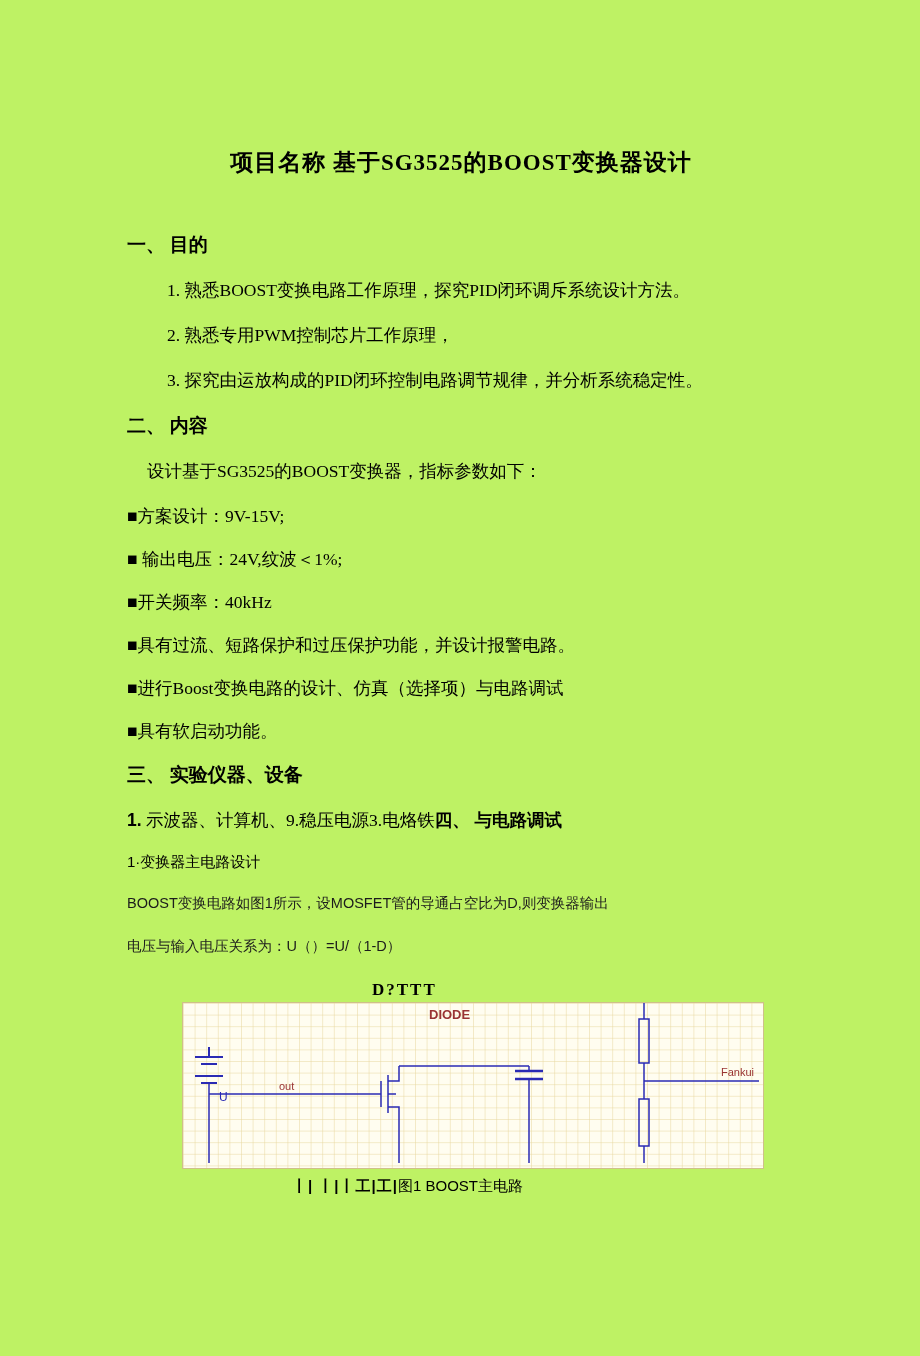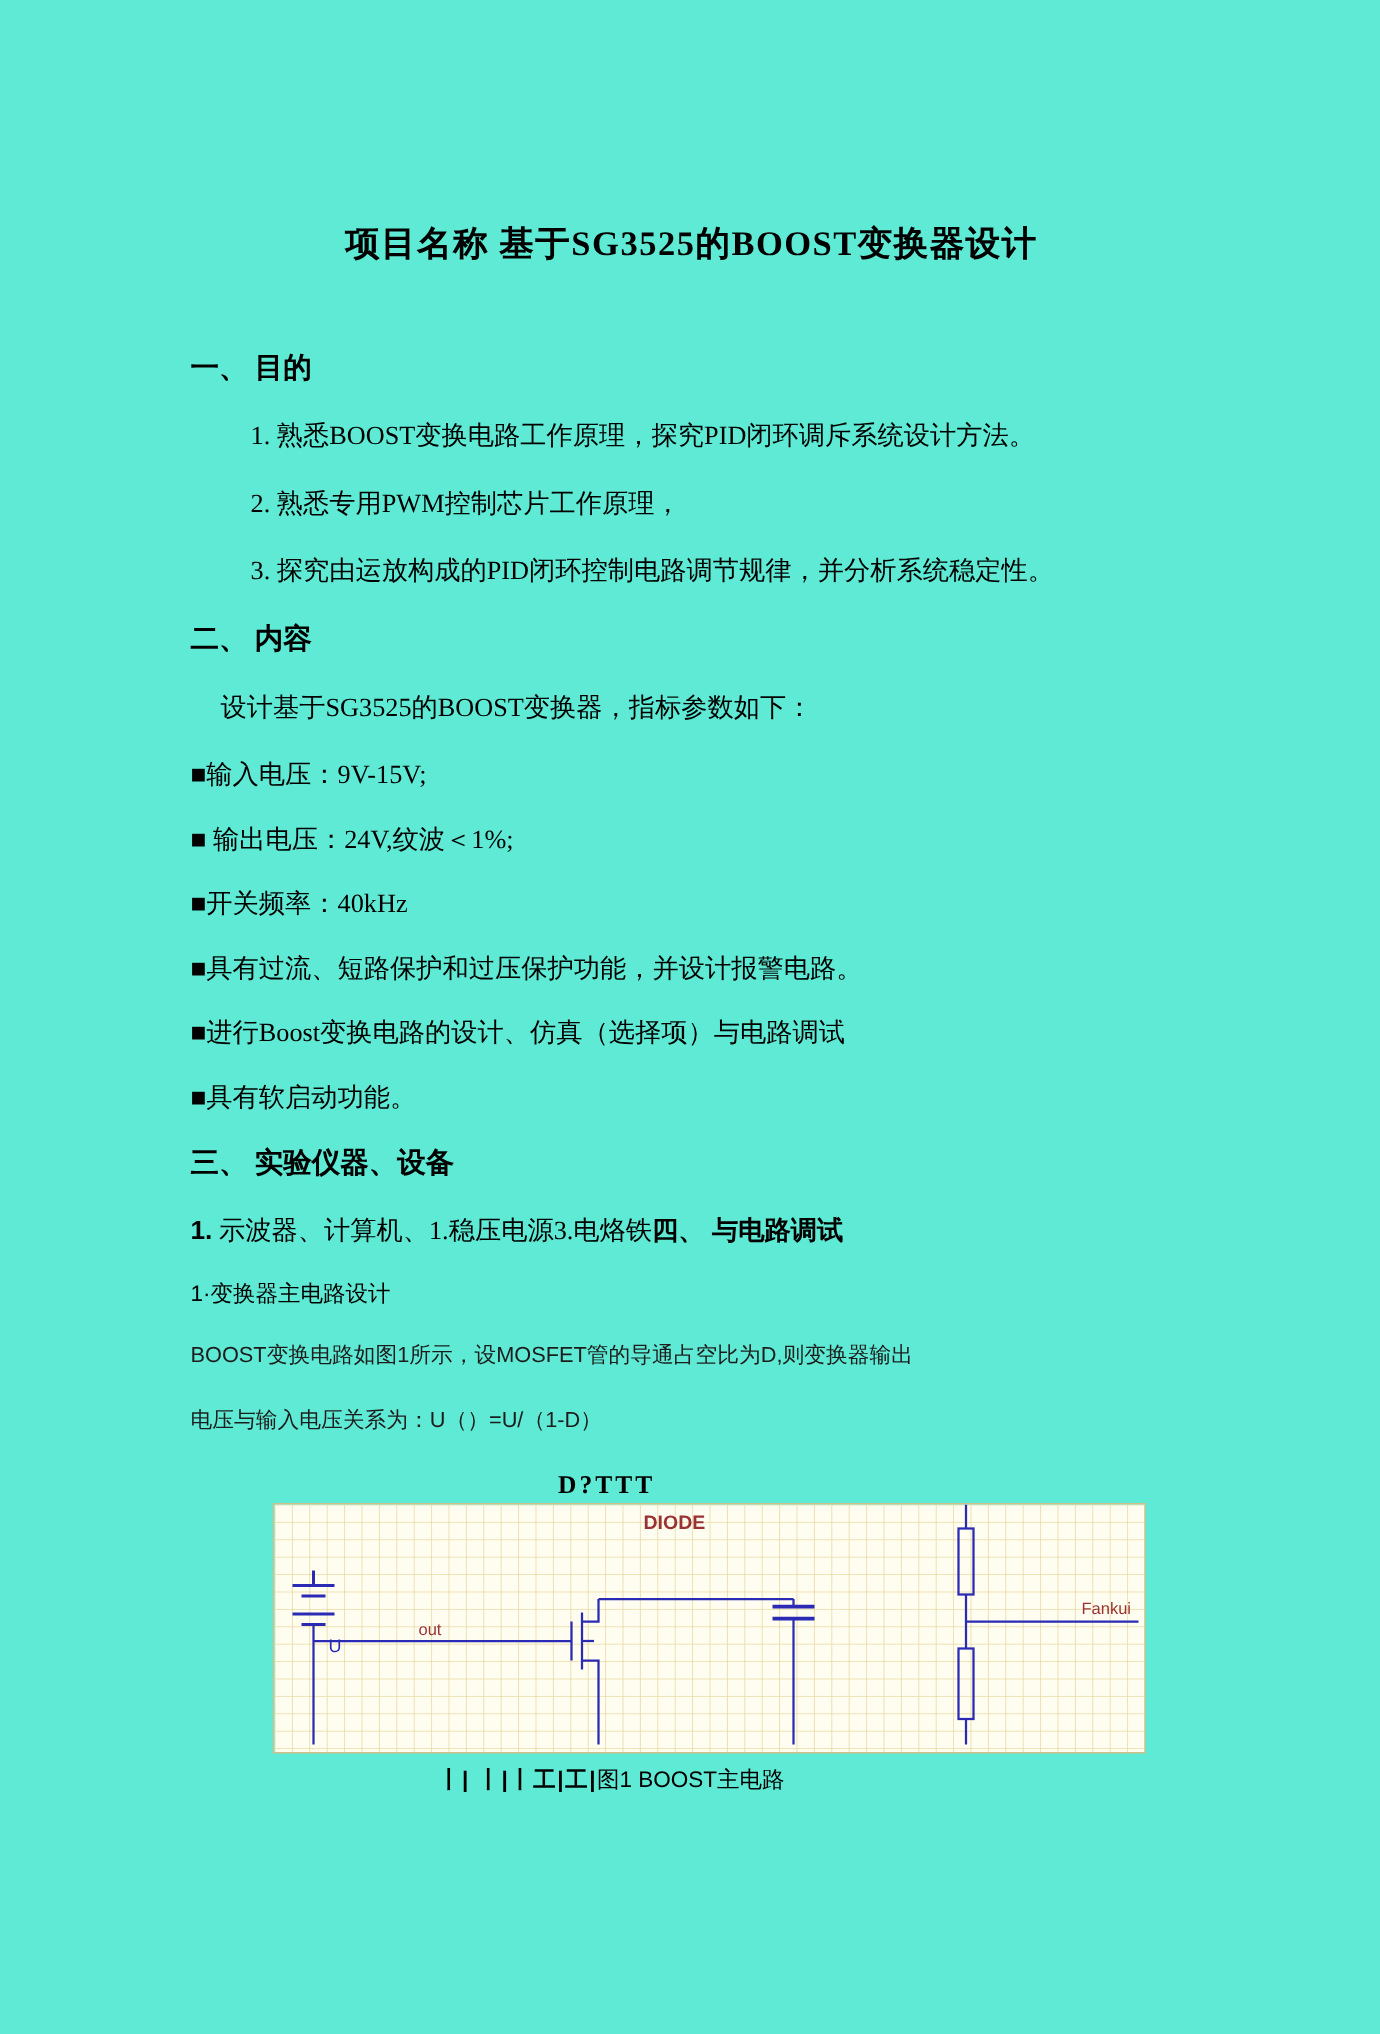--- a/index.html
+++ b/index.html
@@ -1,17 +1,17 @@
 <!DOCTYPE html>
 <html><head>
 <meta charset="utf-8">
 <style>
   html,body{margin:0;padding:0;}
   body{background:#ffffff;}
-  .page{width:920px;height:1356px;background:#5eead4;margin:0 auto;position:relative;overflow:hidden;
+  .page{width:920px;height:1356px;background:#bef264;margin:0 auto;position:relative;overflow:hidden;
         font-family:"Liberation Serif",serif;color:#000;}
   .content{padding:147px 125px 0 127px;}
 
   .doc-title{font-size:23px;font-weight:bold;text-align:center;margin:0 0 54px 0;letter-spacing:1px;}
 
   .h-sec{font-family:Liberation Serif, serif;font-size:19px;font-weight:bold;margin:0 0 20px 0;}
   .num-item{font-size:17.5px;margin:13px 0 21px 40px;}
   .intro{font-size:17.5px;margin:0 0 21px 20px;}
   .bullet{font-size:17.5px;margin:0 0 19px 0;}
   .mixed{font-size:17.5px;margin:2px 0 21px 0;}
@@ -34,30 +34,30 @@
 
     <div class="doc-title">项目名称 基于SG3525的BOOST变换器设计</div>
 
     <div class="h-sec">一、 目的</div>
     <p class="num-item">1. 熟悉BOOST变换电路工作原理，探究PID闭环调斥系统设计方法。</p>
     <p class="num-item">2. 熟悉专用PWM控制芯片工作原理，</p>
     <p class="num-item">3. 探究由运放构成的PID闭环控制电路调节规律，并分析系统稳定性。</p>
 
     <div class="h-sec">二、 内容</div>
     <p class="intro">设计基于SG3525的BOOST变换器，指标参数如下：</p>
-    <p class="bullet">■输入电压：9V-15V;</p>
+    <p class="bullet">■方案设计：9V-15V;</p>
     <p class="bullet">■ 输出电压：24V,纹波＜1%;</p>
     <p class="bullet">■开关频率：40kHz</p>
     <p class="bullet">■具有过流、短路保护和过压保护功能，并设计报警电路。</p>
     <p class="bullet">■进行Boost变换电路的设计、仿真（选择项）与电路调试</p>
     <p class="bullet">■具有软启动功能。</p>
 
     <div class="h-sec">三、 实验仪器、设备</div>
     <p class="mixed">
-      <span class="b">1.</span><span> 示波器、计算机、1.稳压电源3.电烙铁</span><span class="b">四、 与电路调试</span>
+      <span class="b">1.</span><span> 示波器、计算机、9.稳压电源3.电烙铁</span><span class="b">四、 与电路调试</span>
     </p>
 
     <div class="sub-h">1·变换器主电路设计</div>
     <p class="body-sm">BOOST变换电路如图1所示，设MOSFET管的导通占空比为D,则变换器输出</p>
     <p class="body-sm">电压与输入电压关系为：U（）=U/（1-D）</p>
 
     <div class="fig-pre">D?TTT</div>
 
     <svg class="figure" width="580" height="165" viewBox="0 0 580 165" xmlns="http://www.w3.org/2000/svg">
       <defs>

